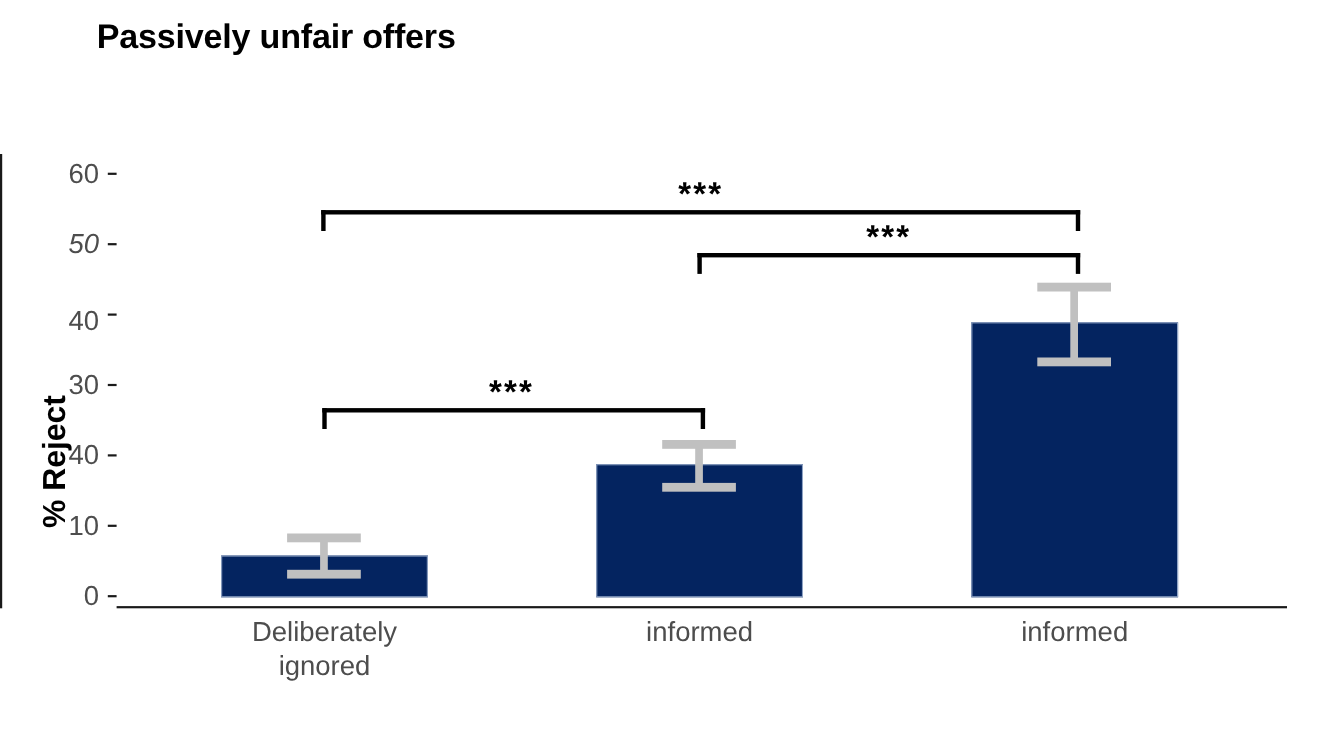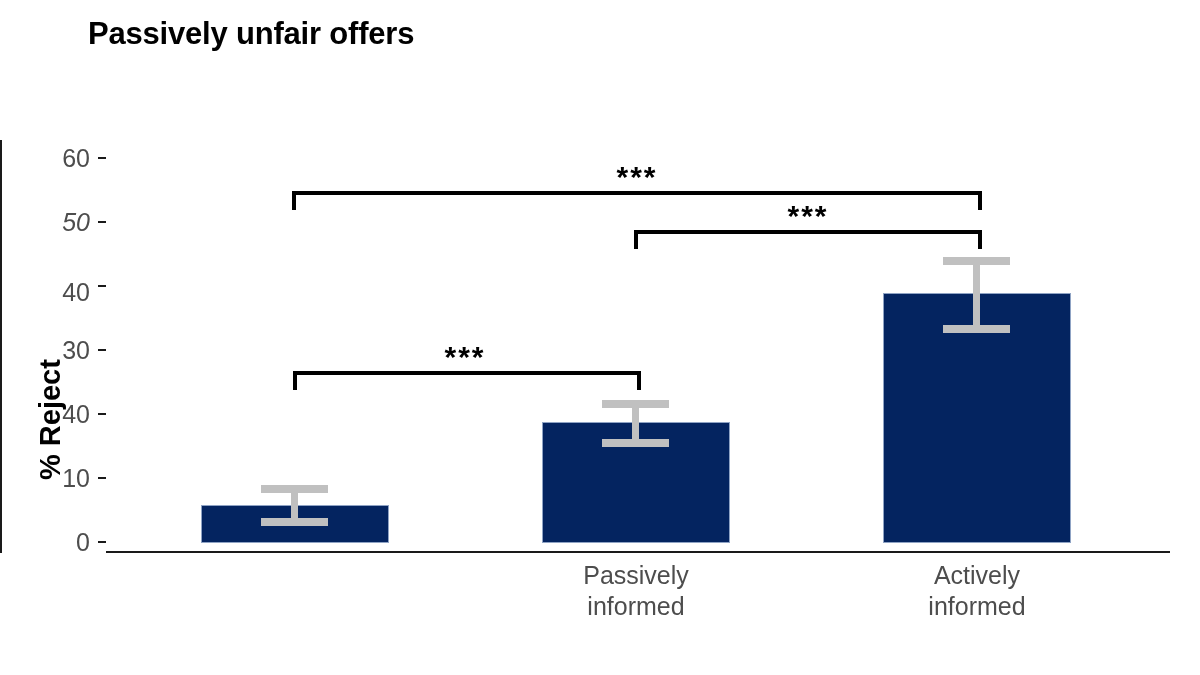--- a/index.html
+++ b/index.html
@@ -206,22 +206,24 @@
   <div class="sig-line" style="left:634px; width:348px; top:230px;"></div>
   <div class="sig-tick" style="left:634px; top:230px; height:19px;"></div>
   <div class="sig-tick" style="left:978px; top:230px; height:19px;"></div>
   <div class="sig-stars" style="left:728px; width:160px; top:201px;">***</div>
 
   <div class="sig-line" style="left:293px; width:348px; top:371px;"></div>
   <div class="sig-tick" style="left:293px; top:371px; height:19px;"></div>
   <div class="sig-tick" style="left:637px; top:371px; height:19px;"></div>
   <div class="sig-stars" style="left:385px; width:160px; top:342px;">***</div>
 
+  <div class="x-tick-label" style="left:130px;">
+    <span>Deliberately</span>
+    <span>ignored</span>
+  </div>
   <div class="x-tick-label" style="left:471px;">
-    <span>Passively</span>
     <span>informed</span>
   </div>
   <div class="x-tick-label" style="left:812px;">
-    <span>Actively</span>
     <span>informed</span>
   </div>
 
 </div>
 
 </body></html>

